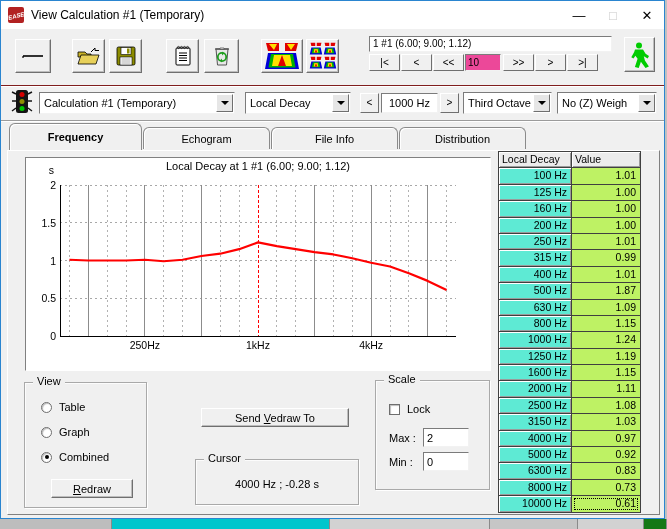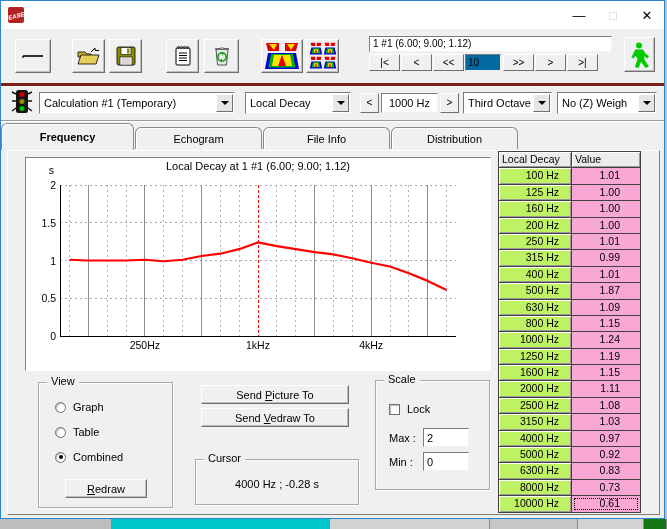--- a/index.html
+++ b/index.html
@@ -12,70 +12,70 @@
 
   
   .window { position:absolute; left:0; top:0; width:665px; height:519px; background:#f0f0f0; border:1px solid #2a85d0; }
 
   .titlebar { height:28px; background:#ffffff; display:flex; align-items:center; padding-left:7px; }
   .title-text { font-size:12px; margin-left:7px; }
   .caption-buttons { margin-left:auto; display:flex; height:100%; }
   .cap-btn { width:34px; height:100%; display:flex; align-items:center; justify-content:center; font-size:13px; color:#000; }
   .cap-btn.disabled { color:#c9c9c9; }
 
-  .toolbar { position:relative; height:57px; border-bottom:3px solid #7f1d1d; box-shadow:0 1px 0 #fff; }
+  .toolbar { position:relative; height:57px; border-bottom:1px solid #7f1d1d; box-shadow:0 1px 0 #fff; }
   .tbtn { position:absolute; top:10px; height:34px; background:#f0f0f0;
           border:1px solid; border-color:#ffffff #6f6f6f #6f6f6f #ffffff;
           box-shadow:inset -1px -1px 0 #bdbdbd;
           display:flex; align-items:center; justify-content:center; }
   .sunken { background:#fff; border:1px solid; border-color:#7b7b7b #f2f2f2 #f2f2f2 #7b7b7b; }
   .nav-display { position:absolute; left:368px; top:7px; width:243px; height:16px; font-size:10px; padding:1px 3px; white-space:nowrap; overflow:hidden; }
   .nav-btn { position:absolute; top:25px; height:17px; width:31px; background:#f0f0f0;
              border:1px solid; border-color:#ffffff #6f6f6f #6f6f6f #ffffff;
              font-size:10px; text-align:center; line-height:15px; }
   .nav-input { position:absolute; top:25px; left:464px; width:36px; height:17px; font-size:10px; padding:0 2px;
-               border:1px solid; border-color:#7b7b7b #f2f2f2 #f2f2f2 #7b7b7b; background:#0369a1; font-family:inherit; }
+               border:1px solid; border-color:#7b7b7b #f2f2f2 #f2f2f2 #7b7b7b; background:#ec4899; font-family:inherit; }
 
   .controls-row { position:relative; height:35px; border-bottom:1px solid #9b9b9b; box-shadow:0 1px 0 #fff; }
   .combo { position:absolute; top:6px; height:22px; background:#fff;
            border:1px solid; border-color:#7b7b7b #f2f2f2 #f2f2f2 #7b7b7b;
            display:flex; align-items:center; }
   .combo .txt { flex:1; padding:0 4px; white-space:nowrap; overflow:hidden; }
   .combo .drop { width:17px; height:18px; margin:1px; background:#e6e6e6;
                  border:1px solid; border-color:#ffffff #6f6f6f #6f6f6f #ffffff;
                  display:flex; align-items:center; justify-content:center; }
   .combo .drop::after { content:""; border:4px solid transparent; border-top:4px solid #000; margin-top:4px; }
   .small-btn { position:absolute; top:7px; width:19px; height:20px; background:#f0f0f0;
                border:1px solid; border-color:#ffffff #6f6f6f #6f6f6f #ffffff;
                text-align:center; line-height:18px; font-size:10px; }
   .freq-display { position:absolute; left:380px; top:7px; width:57px; height:20px; text-align:center; line-height:18px; }
 
-  .tab-strip { position:relative; height:28px; display:flex; align-items:flex-end; padding-left:0;border-radius:11px; }
+  .tab-strip { position:relative; height:28px; display:flex; align-items:flex-end; padding-left:8px;border-radius:11px; }
   .tab { width:127px; height:22px; line-height:22px; text-align:center; background:#f0f0f0;
          border:1px solid #8a8a8a; border-bottom:none; border-radius:6px 6px 0 0;
          box-shadow:inset 1px 1px 0 #fff; margin-right:1px; position:relative; z-index:1; }
   .tab.active { width:133px; height:27px; line-height:26px; font-weight:bold; z-index:3; margin-bottom:-1px; }
 
   .page { position:absolute; left:6px; top:149px; width:653px; height:365px;
           border:1px solid; border-color:#ffffff #808080 #808080 #ffffff; }
 
   .chart-box { position:absolute; left:24px; top:156px; width:466px; height:214px; background:#fff;
                border:1px solid; border-color:#808080 #ffffff #ffffff #808080; }
   .chart-box svg { display:block; }
   .chart-box text { font-family:"Liberation Sans", sans-serif; }
 
   .table-frame { position:absolute; left:497px; top:150px; }
   .tgrid { display:grid; grid-template-columns:72px 68px; gap:1px; background:#404040;
            border:1px solid #404040; grid-auto-rows:15.4px; }
   .cell { font-size:10.5px; line-height:15px; overflow:hidden; white-space:nowrap; }
   .hcell { background:#ececec; padding-left:3px; text-align:left;
            box-shadow:inset 1px 1px 0 #fff, inset -1px -1px 0 #9a9a9a; }
-  .fcell { background:#bef264; padding-right:12px; text-align:right;
+  .fcell { background:#5eead4; padding-right:4px; text-align:right;
            box-shadow:inset 1px 1px 0 #fff, inset -1px -1px 0 #9a9a9a; }
-  .vcell { background:#f9a8d4; padding-right:20px; text-align:right; }
+  .vcell { background:#bef264; padding-right:4px; text-align:right; }
   .vcell.focused { outline:1px dotted #000; outline-offset:-3px; }
 
   .groupbox { position:absolute; border:1px solid #a9a9a9;
               box-shadow:1px 1px 0 #fff, inset 1px 1px 0 rgba(255,255,255,.8); }
   .legend { position:absolute; top:-8px; left:8px; background:#f0f0f0; padding:0 4px; font-size:11px; }
 
   .radio-row { position:relative; display:flex; align-items:center; margin:13px 0 0 16px; }
   .radio { width:11px; height:11px; border-radius:50%; background:#fff;
            border:1px solid #6e6e6e; box-shadow:inset 1px 1px 1px #bdbdbd; position:relative; }
   .radio.checked::after { content:""; position:absolute; left:2.5px; top:2.5px; width:4px; height:4px;
@@ -104,20 +104,21 @@
   <div class="seg" style="left:644px;width:23px;background:#157815;"></div>
 </div>
 
 <div class="window">
 
   <div class="titlebar">
     <svg width="16" height="16">
       <rect x="0" y="0" width="16" height="16" rx="2" fill="#b22222"></rect>
       <text x="8" y="11" text-anchor="middle" font-size="6" font-style="italic" font-weight="bold" fill="#fff" transform="rotate(-14 8 8)">EASE</text>
     </svg>
+    <span class="title-text">View Calculation #1 (Temporary)</span>
     <div class="caption-buttons">
       <div class="cap-btn">—</div>
       <div class="cap-btn disabled">□</div>
       <div class="cap-btn">✕</div>
     </div>
   </div>
 
   <div class="toolbar">
     <div class="tbtn" style="left:14px;width:36px;">
       <svg width="24" height="10">
@@ -325,40 +326,39 @@
         <div class="cell vcell">0.92</div>
         <div class="cell fcell">6300 Hz</div>
         <div class="cell vcell">0.83</div>
         <div class="cell fcell">8000 Hz</div>
         <div class="cell vcell">0.73</div>
         <div class="cell fcell">10000 Hz</div>
         <div class="cell vcell focused">0.61</div>
       </div>
   </div>
 
-  <div class="groupbox" style="left:37px;top:381px;width:135px;height:126px;">
+  <div class="groupbox" style="left:23px;top:381px;width:123px;height:126px;">
     <span class="legend">View</span>
     <div style="padding-top:5px;">
         <div class="radio-row">
           <span class="radio"></span>
-          <span class="rlabel">Graph</span>
+          <span class="rlabel">Table</span>
         </div>
         <div class="radio-row">
           <span class="radio"></span>
-          <span class="rlabel">Table</span>
+          <span class="rlabel">Graph</span>
         </div>
         <div class="radio-row">
           <span class="radio checked"></span>
           <span class="rlabel">Combined</span>
         </div>
       </div>
     <button class="btn95" style="position:absolute;left:26px;top:96px;width:82px;height:19px;"><span class="u">R</span><span>edraw</span></button>
   </div>
 
-  <button class="btn95" style="position:absolute;left:200px;top:384px;width:148px;height:19px;"><span>Send </span><span class="u">P</span><span>icture To</span></button>
   <button class="btn95" style="position:absolute;left:200px;top:407px;width:148px;height:19px;"><span>Send </span><span class="u">V</span><span>edraw To</span></button>
 
   <div class="groupbox" style="left:194px;top:458px;width:164px;height:46px;">
     <span class="legend">Cursor</span>
     <div style="text-align:center;margin-top:18px;">4000 Hz ; -0.28 s</div>
   </div>
 
   <div class="groupbox" style="left:374px;top:379px;width:115px;height:110px;">
     <span class="legend">Scale</span>
     <div style="position:absolute;left:13px;top:22px;display:flex;align-items:center;">

